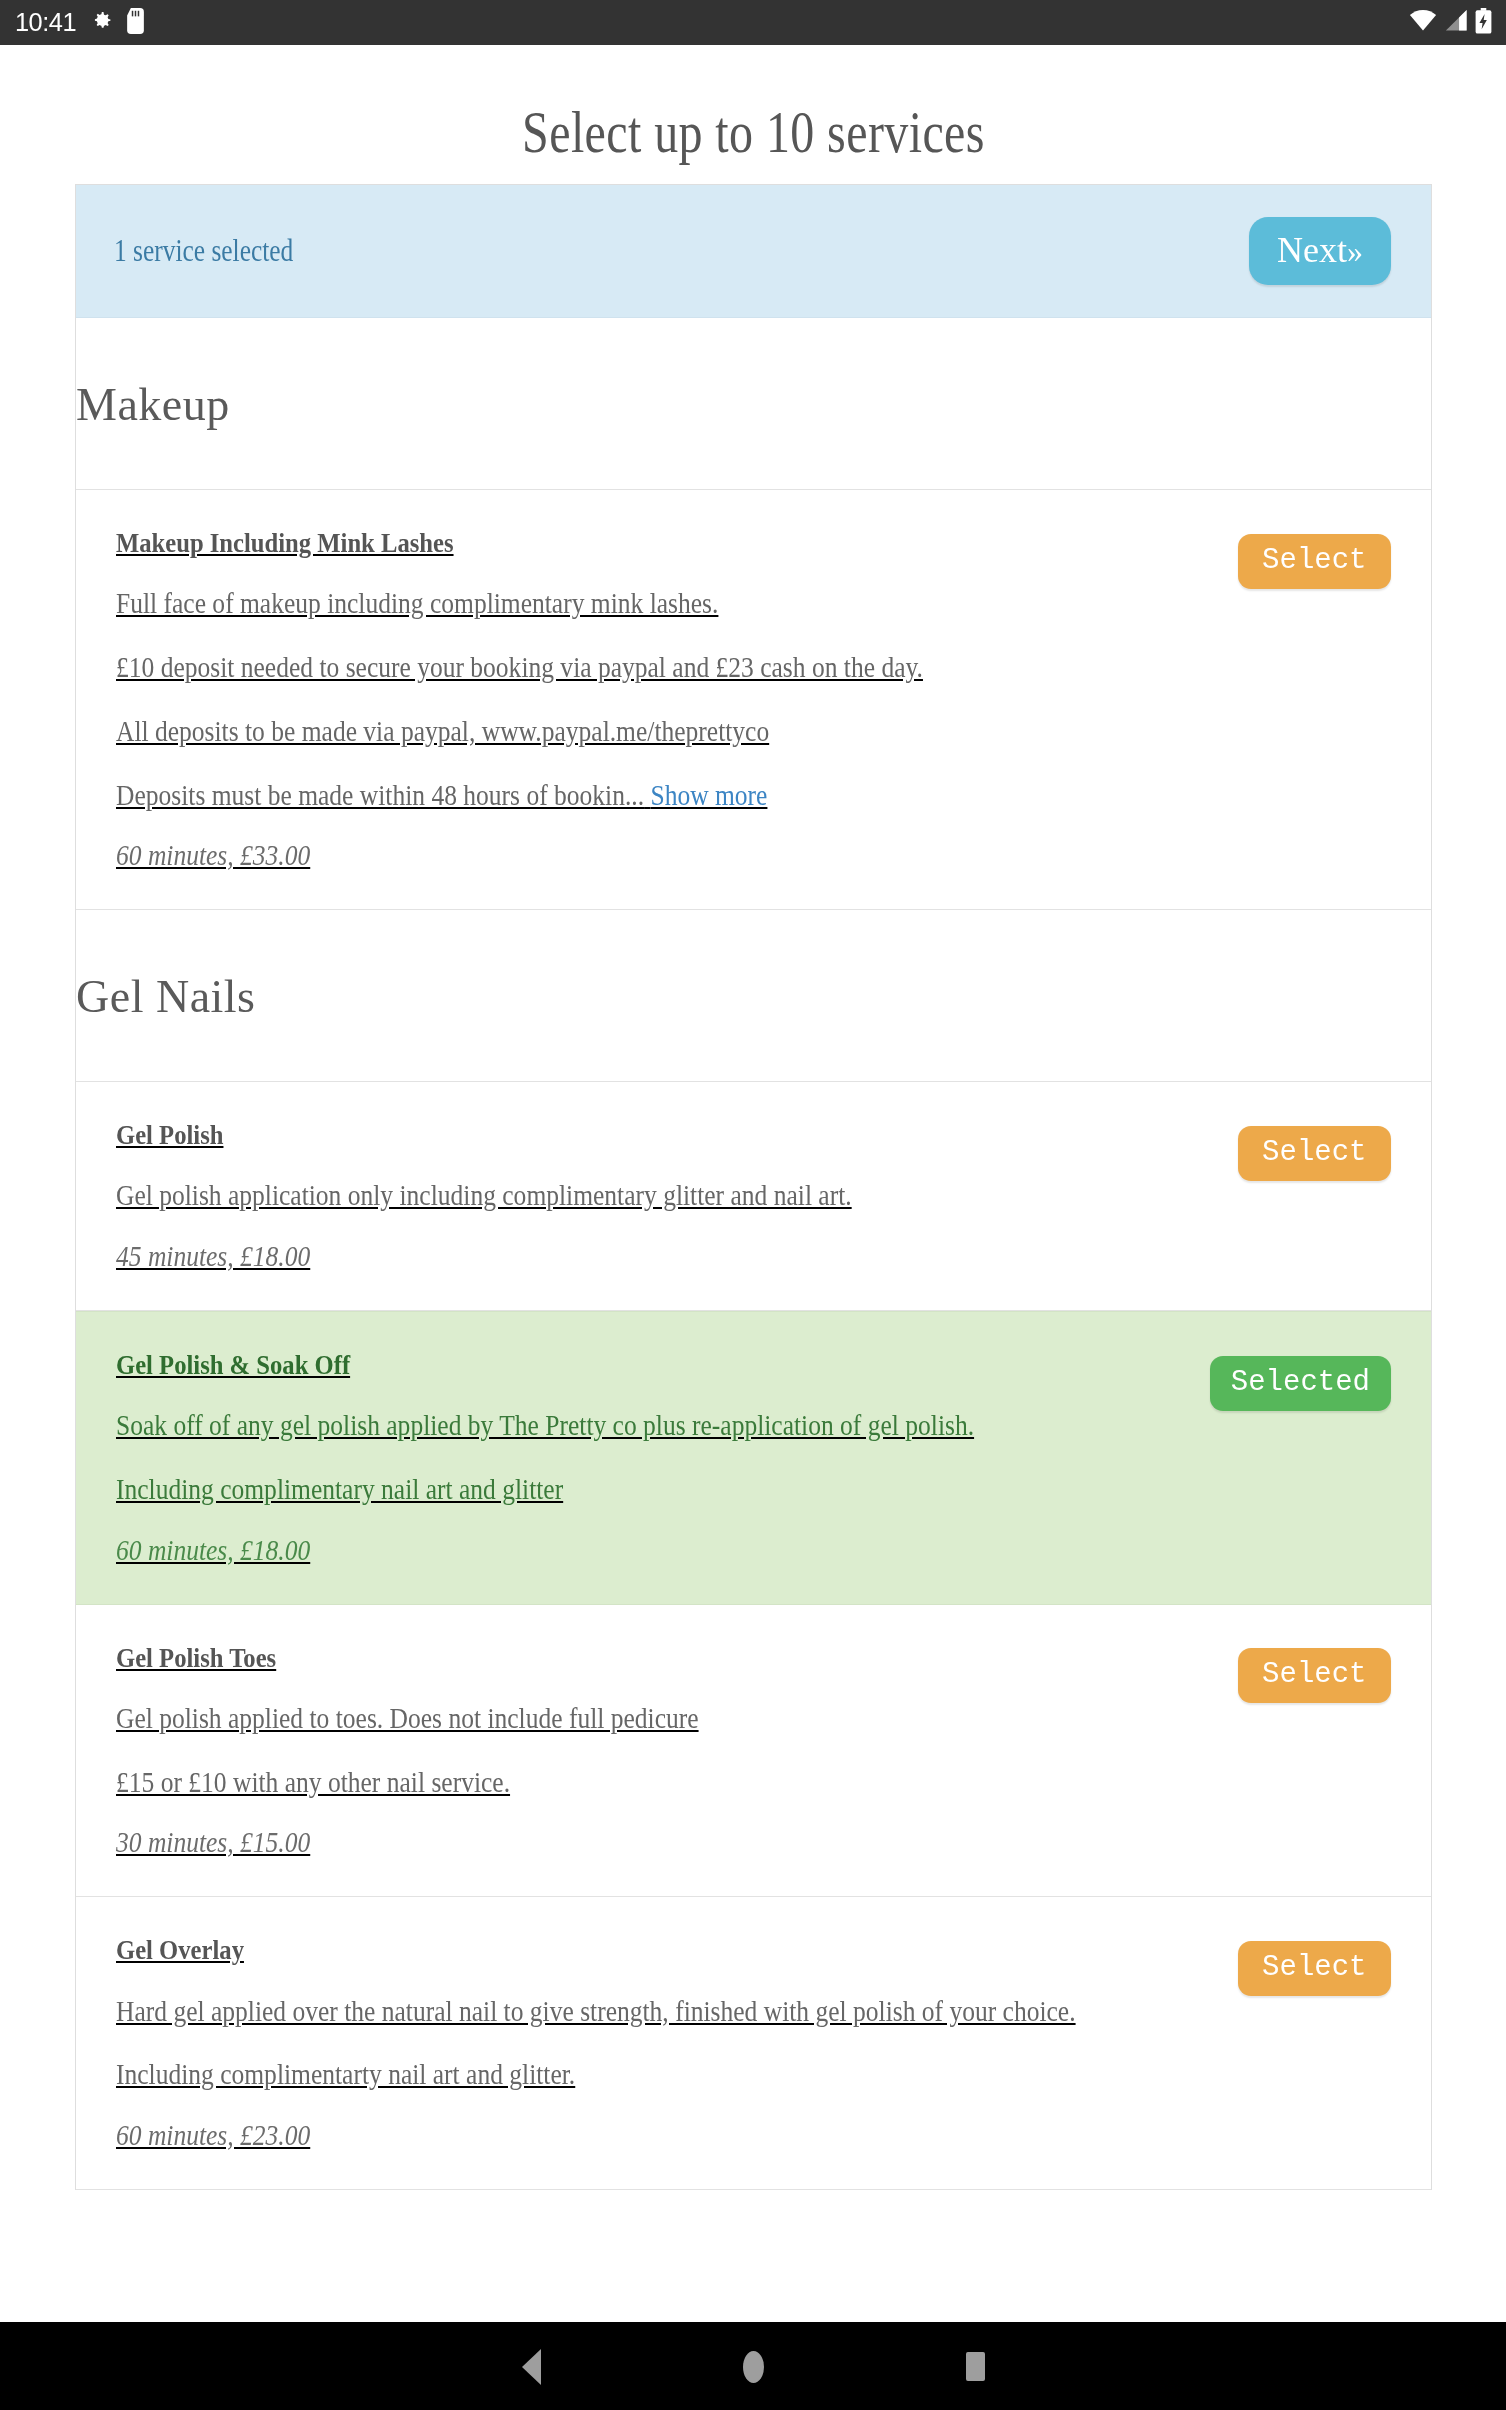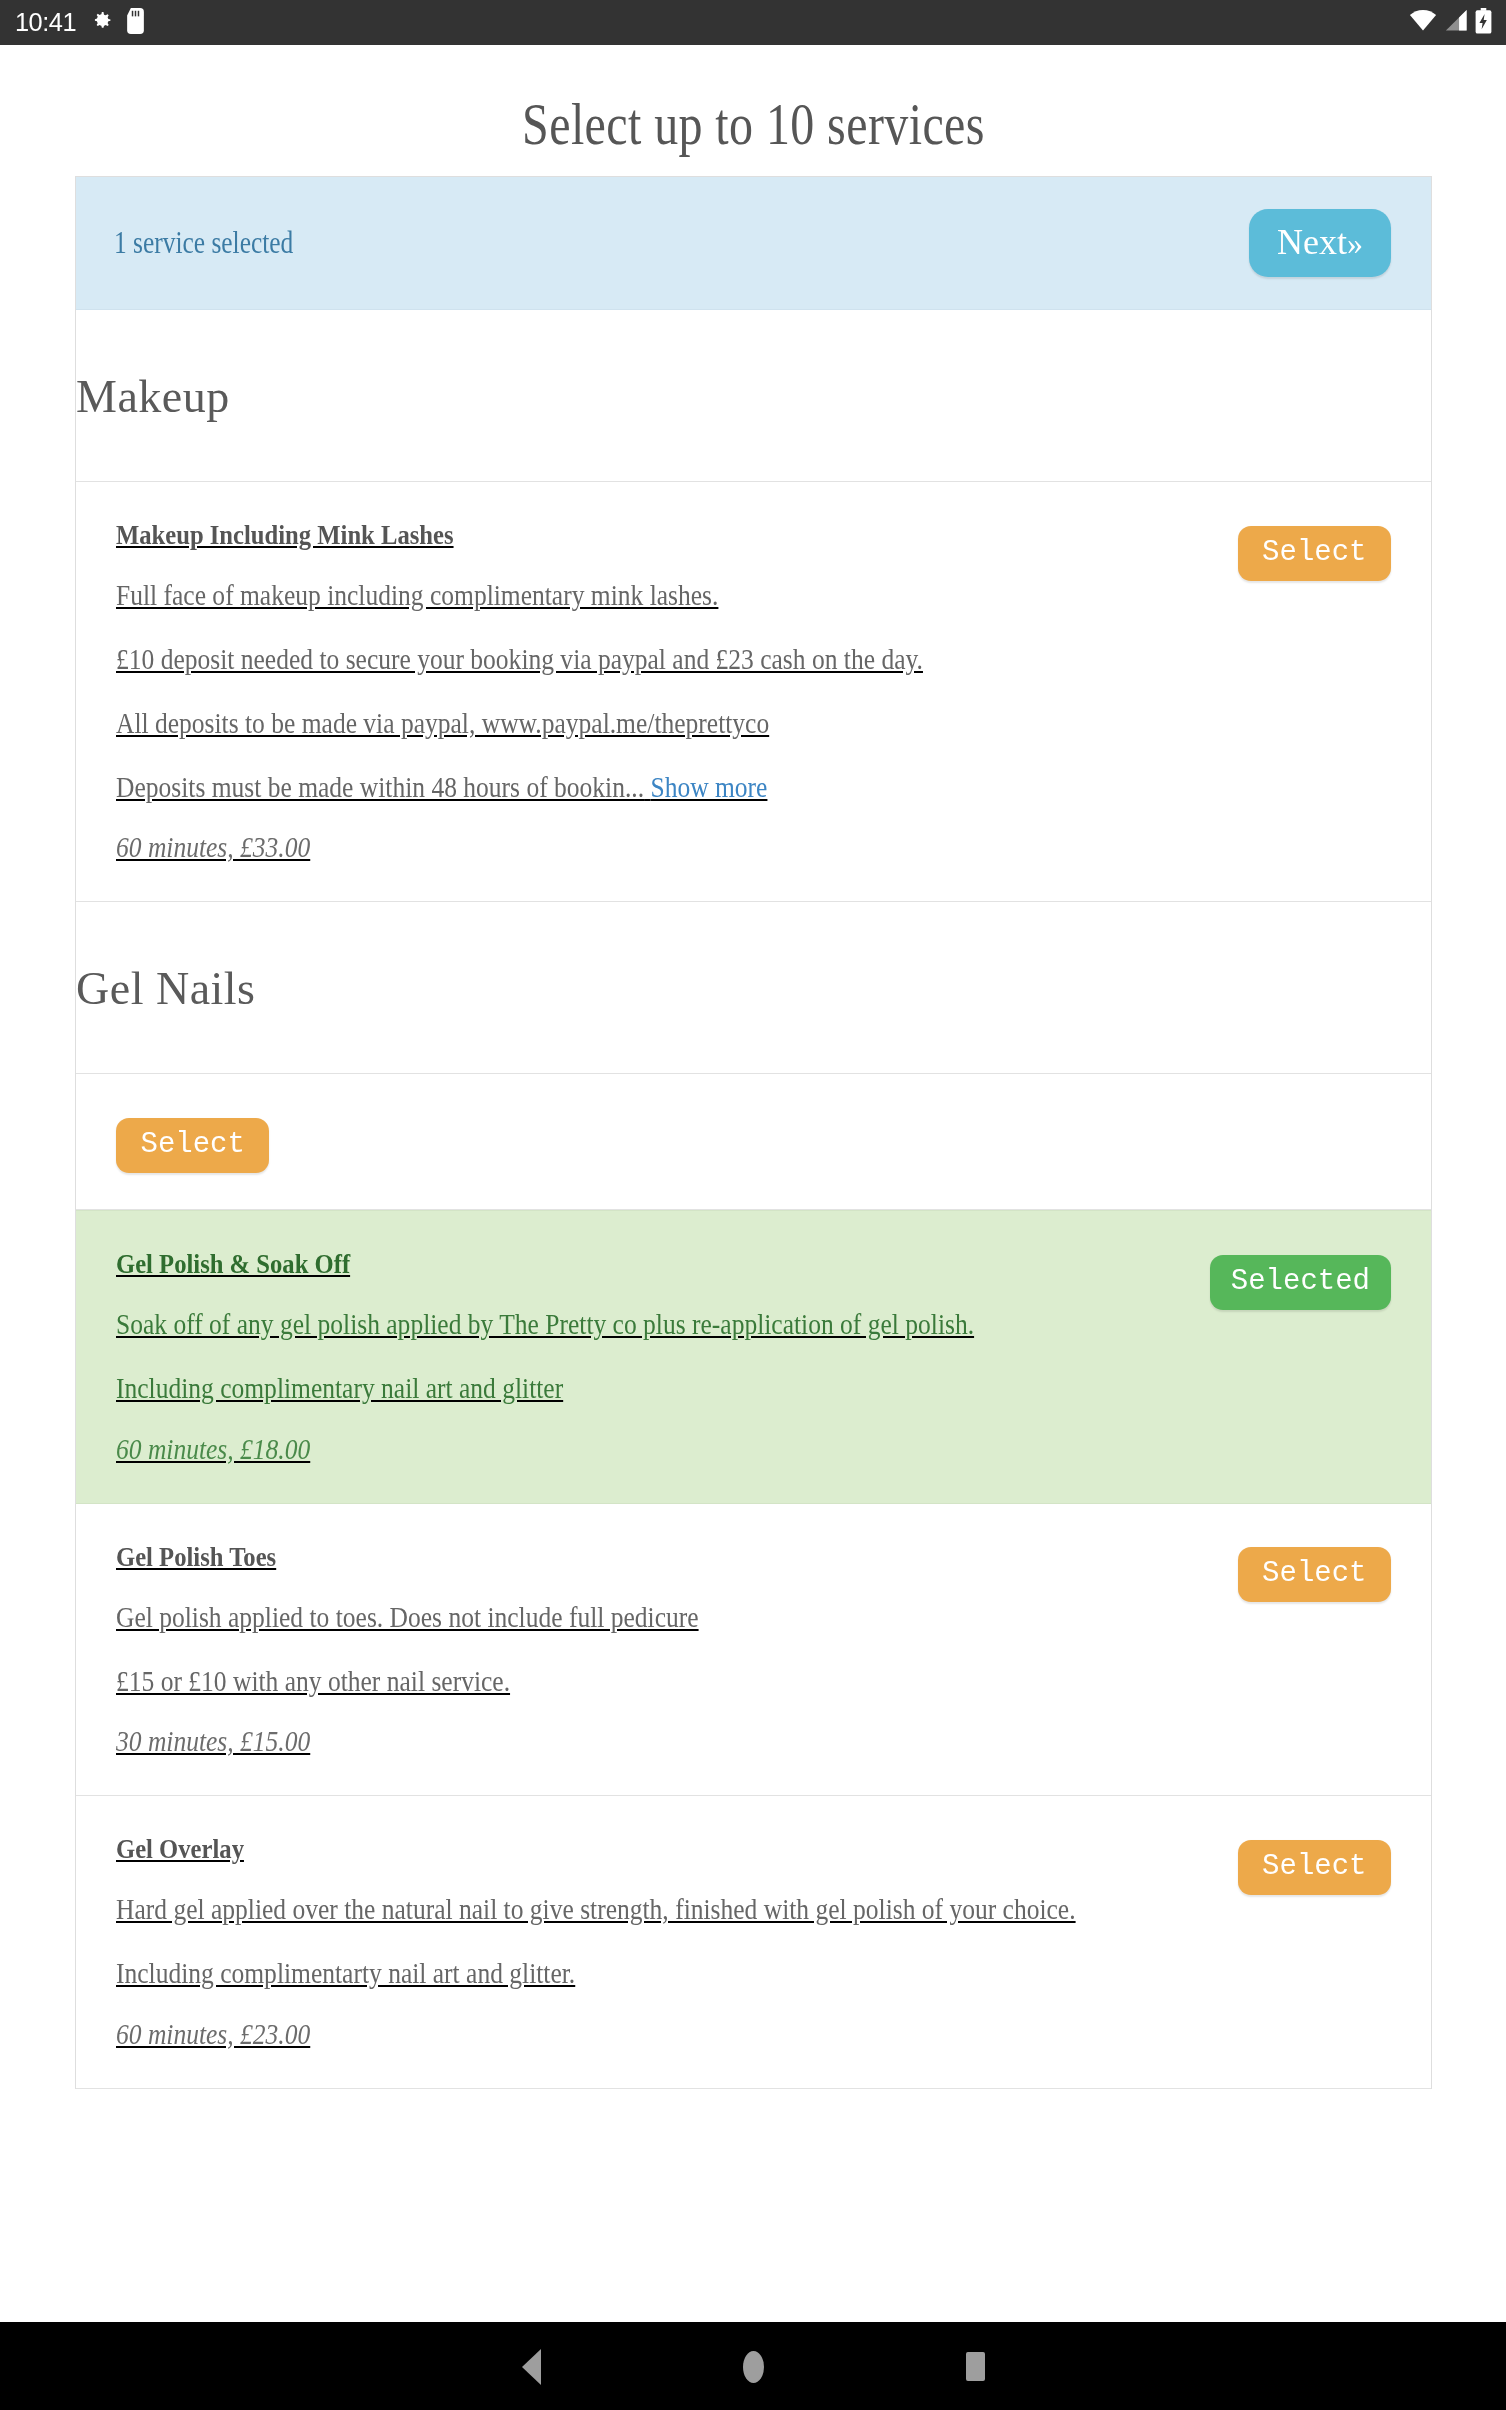--- a/index.html
+++ b/index.html
@@ -51,20 +51,21 @@
     gap: 6.6px;
   }
   .ic { display: block; }
 
   
   .page-body {
     flex: 1 1 auto;
     background: #ffffff;
     overflow: hidden;
     position: relative;
+    margin-top: 8px;
   }
 
   .page-title {
     text-align: center;
     font-family: "Liberation Serif", serif;
     font-size: 60px;
     font-weight: 400;
     color: #565656;
     letter-spacing: 0.5px;
     padding-top: 45px;
@@ -306,20 +307,25 @@
           <div class="svc-meta">60 minutes, £33.00</div>
         </div>
         <div class="svc-action">
           <button class="select-btn">Select</button>
         </div>
       </div>
 
       <div class="section-header">Gel Nails</div>
 
       <div class="service-row">
+        <div class="service-main">
+          <div class="svc-name">Gel Polish</div>
+          <div class="svc-p">Gel polish application only including complimentary glitter and nail art.</div>
+          <div class="svc-meta">45 minutes, £18.00</div>
+        </div>
         <div class="svc-action">
           <button class="select-btn">Select</button>
         </div>
       </div>
 
       <div class="service-row selected">
         <div class="service-main">
           <div class="svc-name">Gel Polish &amp; Soak Off</div>
           <div class="svc-p">Soak off of any gel polish applied by The Pretty co plus re-application of gel polish.</div>
           <div class="svc-p">Including complimentary nail art and glitter</div>

